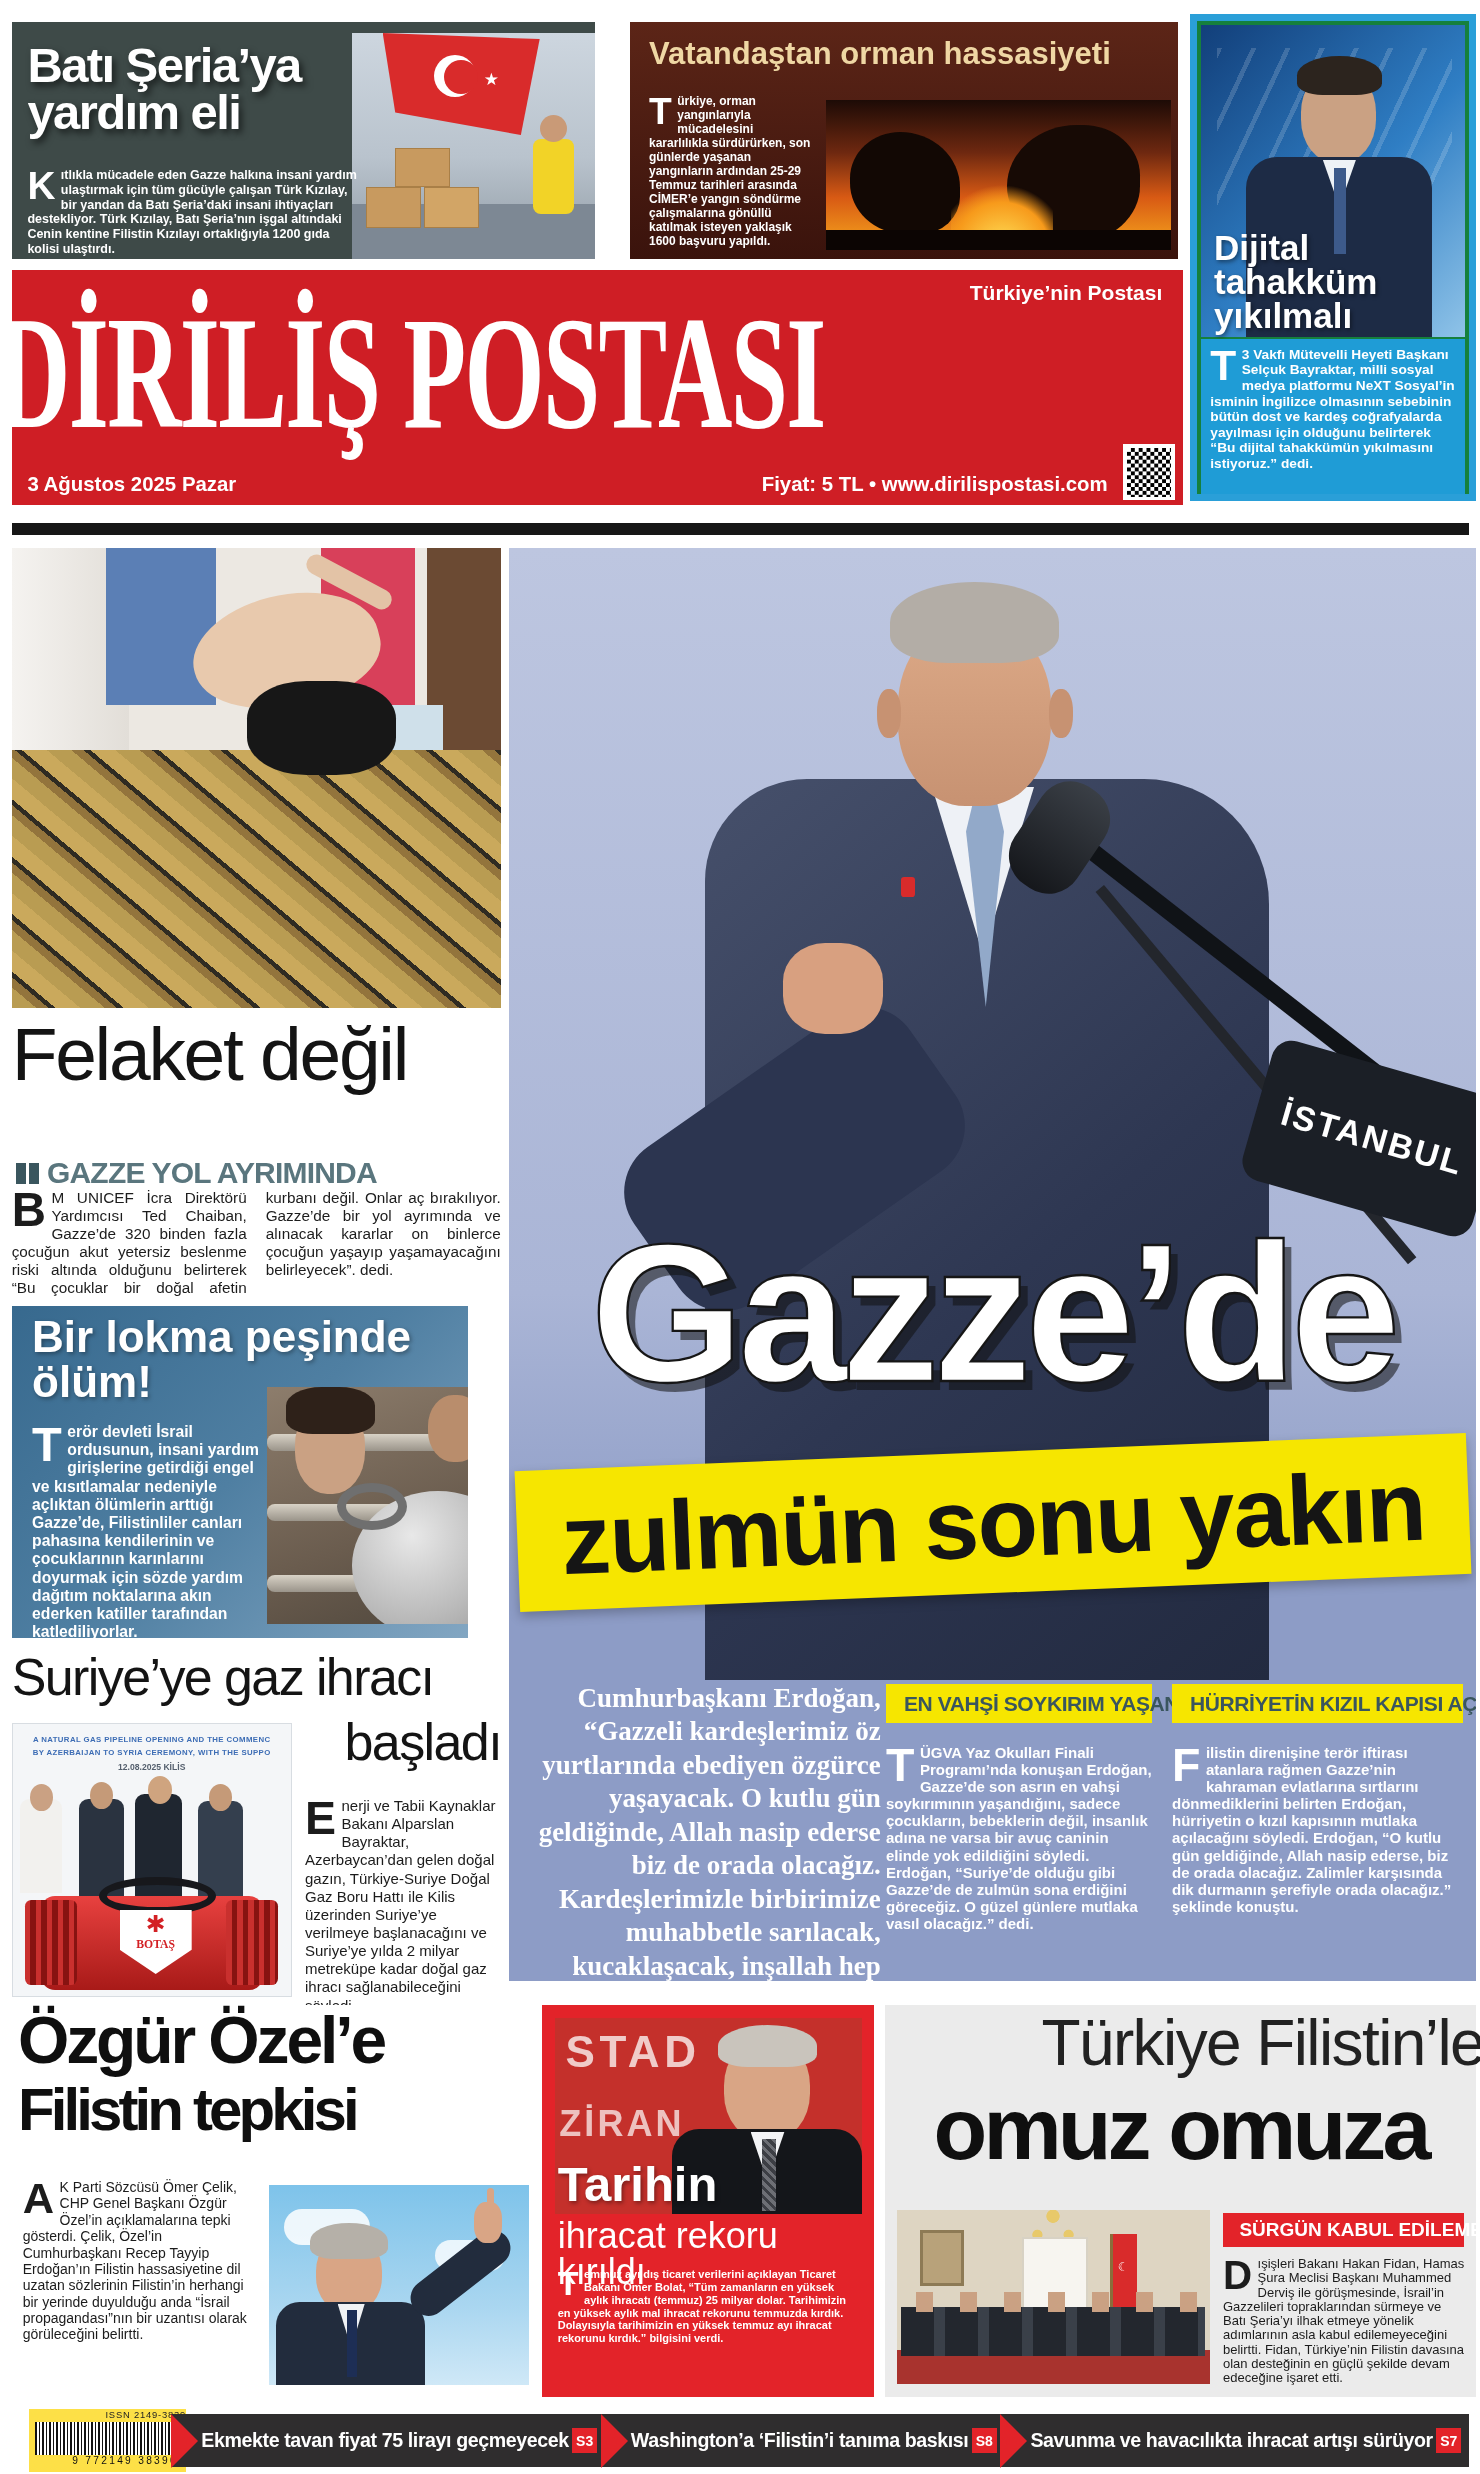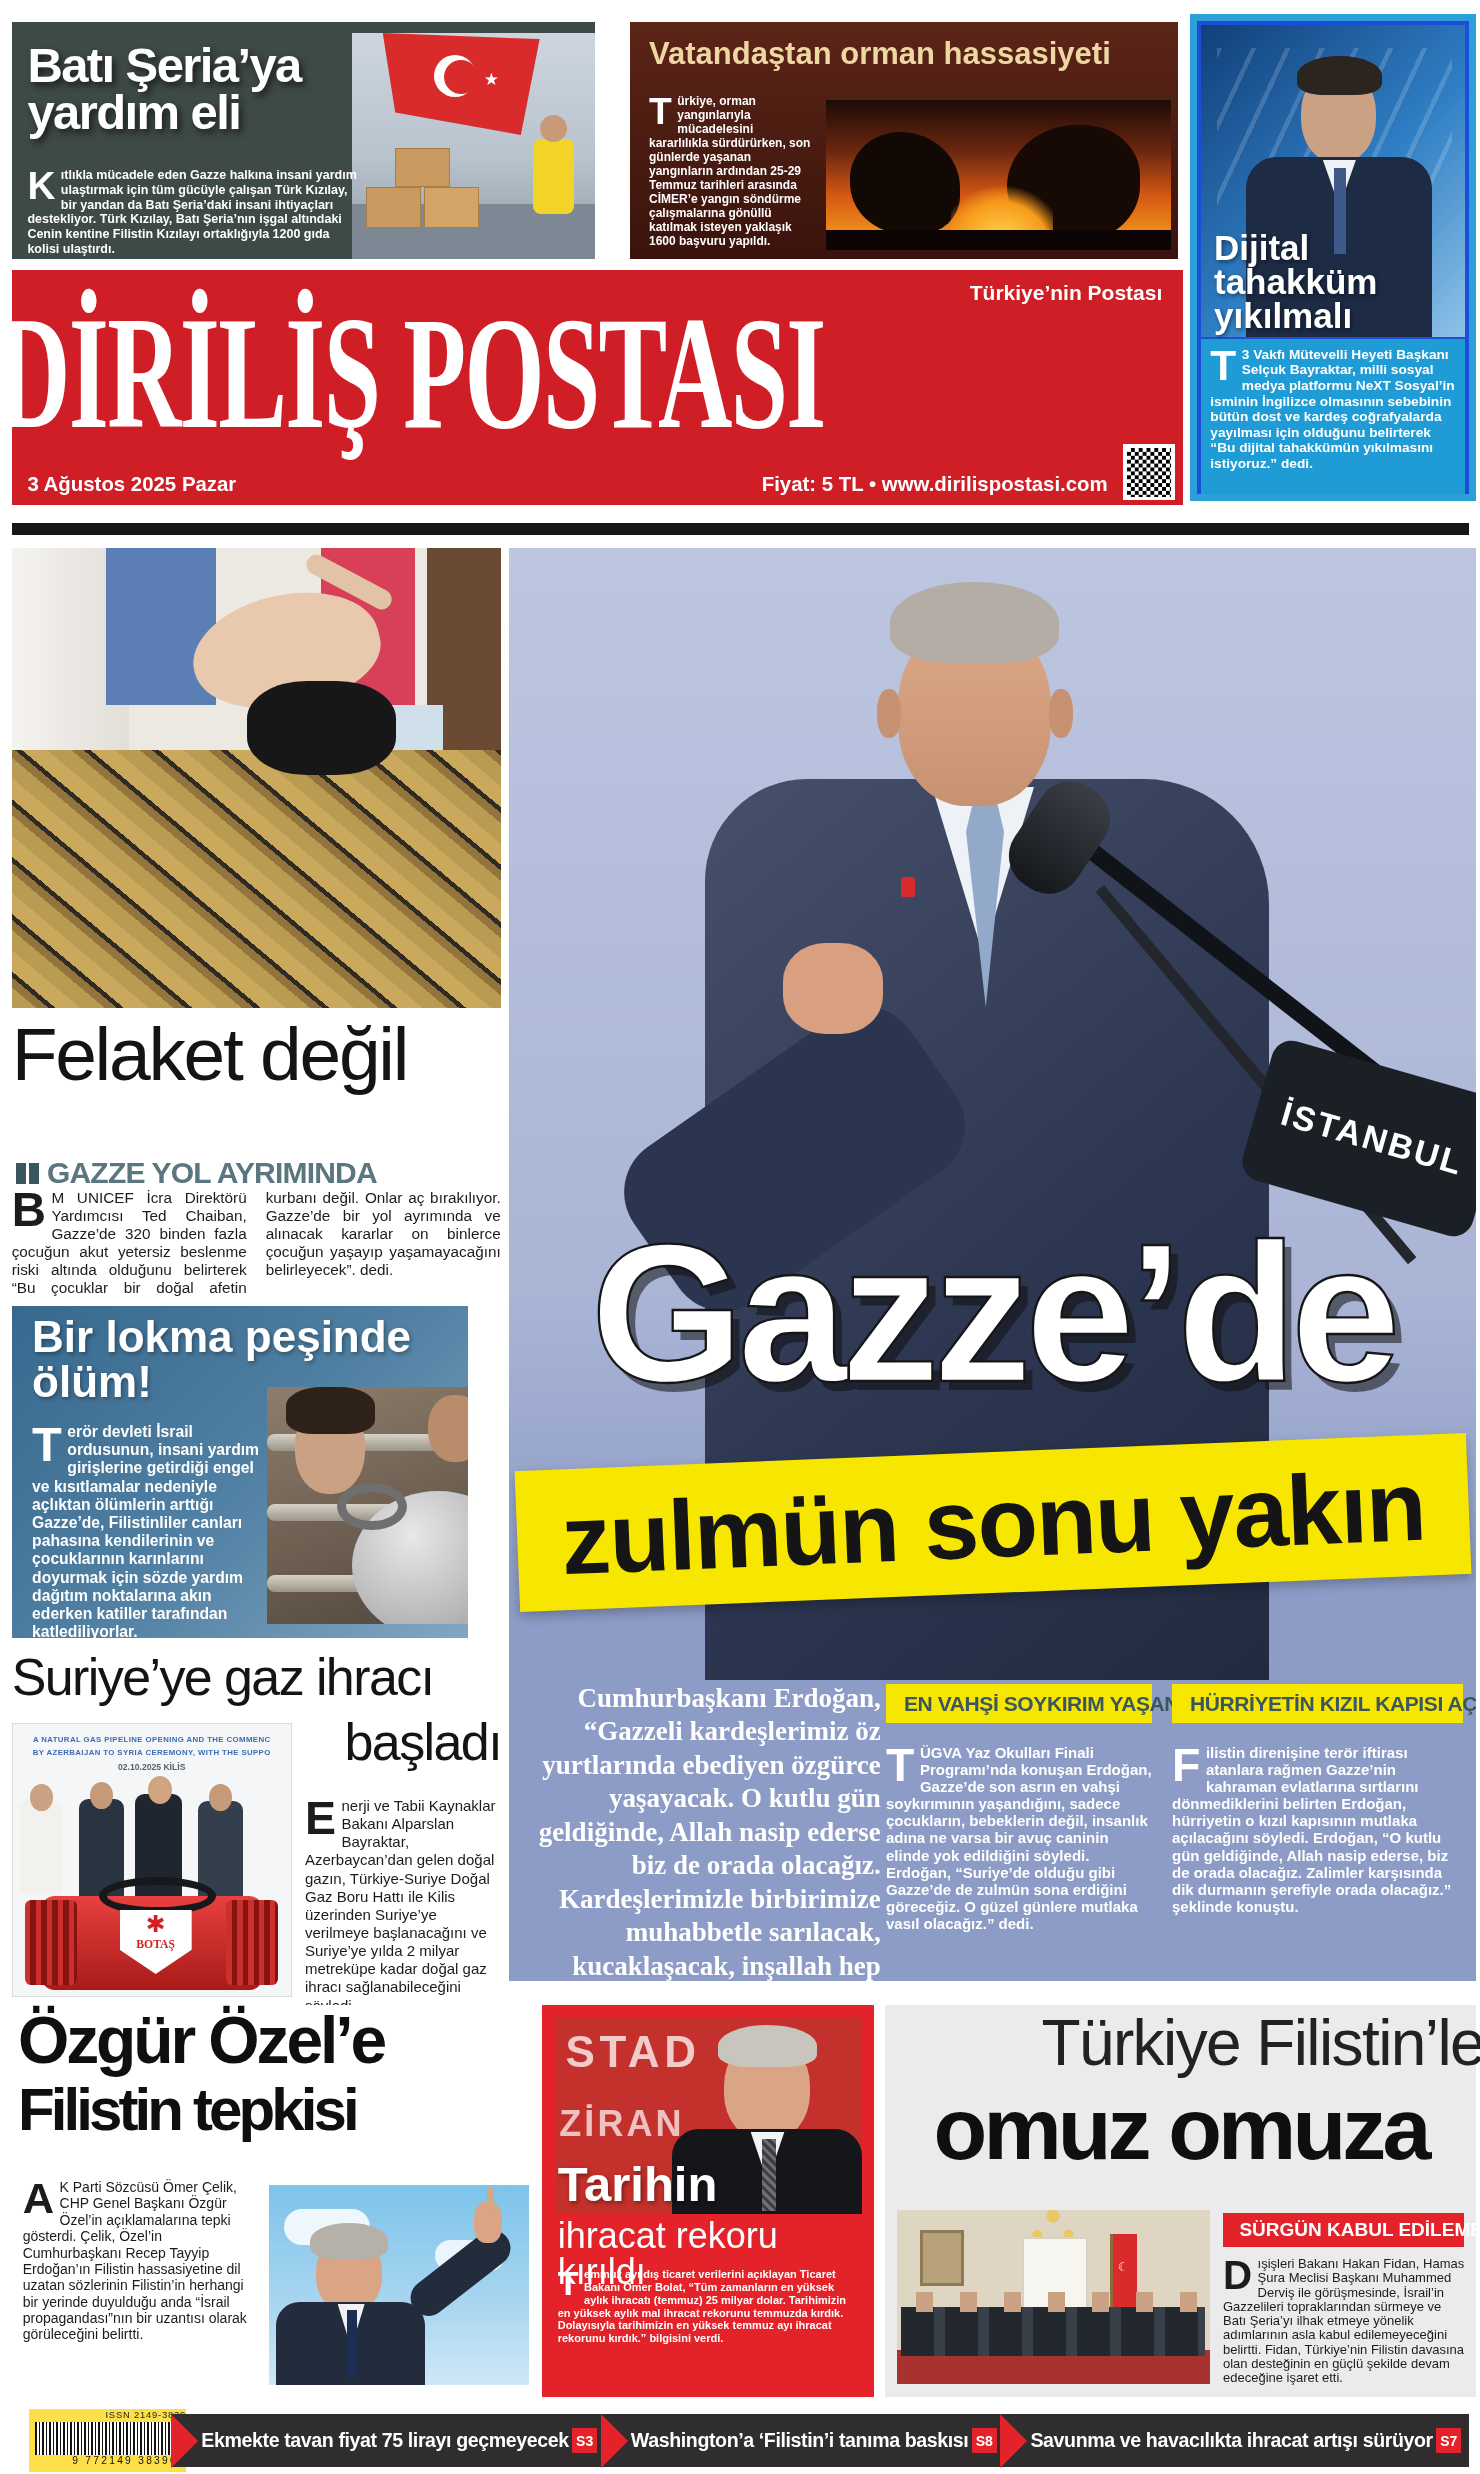--- a/index.html
+++ b/index.html
@@ -13,21 +13,21 @@
   #box-aid{left:11.7px;top:22px;width:583px;height:237px;background:#3e4a48;overflow:hidden}
   #aid-h{left:15.7px;top:20.4px;width:360px;font-size:49px;line-height:.95;font-weight:800;color:#fff;
          letter-spacing:-1.6px;text-shadow:3.1px 3.9px 7px rgba(0,0,0,.6)}
   #aid-b{left:15.7px;top:146px;width:333px;font-size:12.5px;line-height:1.18;font-weight:700;color:#fff}
   .ph{overflow:hidden}
   #ph-aid{right:0;top:11px;width:243px;height:226px;background:linear-gradient(180deg,#cdd6df 0%,#b9c3cd 55%,#8f9aa3 100%)}
   #box-forest{left:630px;top:22px;width:548px;height:237px;background:linear-gradient(180deg,#5c2517 0%,#3a130c 100%);overflow:hidden}
   #forest-h{left:19px;top:14px;font-size:31px;font-weight:800;color:#efd7a4;white-space:nowrap}
   #forest-b{left:19px;top:72px;width:166px;font-size:12px;line-height:1.17;font-weight:700;color:#fff}
   #ph-fire{left:196px;top:78px;width:345px;height:150px;background:linear-gradient(180deg,#1d0b06 0%,#6e2810 35%,#d85a14 65%,#f7a81d 100%)}
-  #box-digital{left:1190px;top:14px;width:286px;height:487px;background:#1d4ed8;border:7px solid #2a9fd8}
+  #box-digital{left:1190px;top:14px;width:286px;height:487px;background:#15803d;border:7px solid #2a9fd8}
   #ph-bayraktar{left:3.9px;top:3.9px;width:264px;height:312px;background:linear-gradient(135deg,#0f3independent?,#123f7a 0%,#2f7ec4 55%,#8fc3e8 100%)}
   #dig-h{left:17px;top:210px;width:211px;font-size:35px;line-height:.97;font-weight:800;color:#fff;text-shadow:1.6px 2.3px 4.7px rgba(0,0,0,.45)}
   #dig-band{left:3.9px;top:318px;width:264px;height:155px;background:#1f9cd6;padding:7.8px 9.4px}
   #dig-b{font-size:13.7px;line-height:1.14;font-weight:700;color:#fff}
   
   #masthead{left:11.7px;top:270px;width:1171px;height:235px;background:#cf1e25;overflow:hidden}
   #mast-tag{right:20.4px;top:11px;font-size:21px;font-weight:800;color:#fff}
   #mast-title-wrap{left:0;right:12px;top:41px;text-align:left;white-space:nowrap}
   #mast-title{display:inline-block;font-family:"Liberation Serif",serif;font-weight:700;font-size:99px;
               color:#fff;letter-spacing:-1.6px;transform:scale(1.04,1.62);transform-origin:center 42%}
@@ -209,21 +209,21 @@
       <div class="s" style="right:-31px;bottom:-15.7px;width:172px;height:149px;background:radial-gradient(circle at 35% 30%,#e8e8e8 0%,#b9b9b9 55%,#8e8e8e 100%);border-radius:50%"></div>
       <div class="s" style="right:86px;bottom:94px;width:70px;height:47px;border:9.4px solid #6f6f6f;border-radius:50%;background:transparent"></div>
     </div>
   </div>
 
   <div class="abs" id="gas-h1">Suriye’ye gaz ihracı</div>
   <div class="abs" id="gas-h2">başladı</div>
   <div class="abs ph" id="ph-botas">
     <div class="s" style="left:0;top:11px;width:100%;text-align:center;font-size:7.8px;font-weight:700;color:#3d6db5;letter-spacing:0.4px">A NATURAL GAS PIPELINE OPENING AND THE COMMENC</div>
     <div class="s" style="left:0;top:23.5px;width:100%;text-align:center;font-size:7.8px;font-weight:700;color:#3d6db5;letter-spacing:0.4px">BY AZERBAIJAN TO SYRIA CEREMONY, WITH THE SUPPO</div>
-    <div class="s" style="left:0;top:38px;width:100%;text-align:center;font-size:8.6px;font-weight:700;color:#55606e">02.10.2025 KİLİS</div>
+    <div class="s" style="left:0;top:38px;width:100%;text-align:center;font-size:8.6px;font-weight:700;color:#55606e">12.08.2025 KİLİS</div>
     <div class="s" style="left:7.8px;top:75px;width:42px;height:94px;background:#f2f1ee;border-radius:9.4px 9.4px 0 0"></div>
     <div class="s" style="left:17px;top:60px;width:23.5px;height:27px;background:#caa183;border-radius:50%"></div>
     <div class="s" style="left:66px;top:75px;width:45px;height:97px;background:#2a3340;border-radius:9.4px 9.4px 0 0"></div>
     <div class="s" style="left:77px;top:58px;width:23.5px;height:27px;background:#c59a78;border-radius:50%"></div>
     <div class="s" style="left:122px;top:70px;width:47px;height:103px;background:#1f2630;border-radius:9.4px 9.4px 0 0"></div>
     <div class="s" style="left:135px;top:52px;width:24px;height:28px;background:#cfa47f;border-radius:50%"></div>
     <div class="s" style="left:185px;top:77px;width:45px;height:96px;background:#343f4e;border-radius:9.4px 9.4px 0 0"></div>
     <div class="s" style="left:196px;top:60px;width:23.5px;height:27px;background:#c59a78;border-radius:50%"></div>
     <div class="s" style="left:28px;bottom:6.3px;width:222px;height:94px;background:linear-gradient(#e8413f,#a81a18);border-radius:14px"></div>
     <div class="s" style="left:12.5px;bottom:11px;width:52px;height:85px;background:repeating-linear-gradient(90deg,#c9302e 0 5.5px,#871311 5.5px 11px);border-radius:6.3px"></div>

